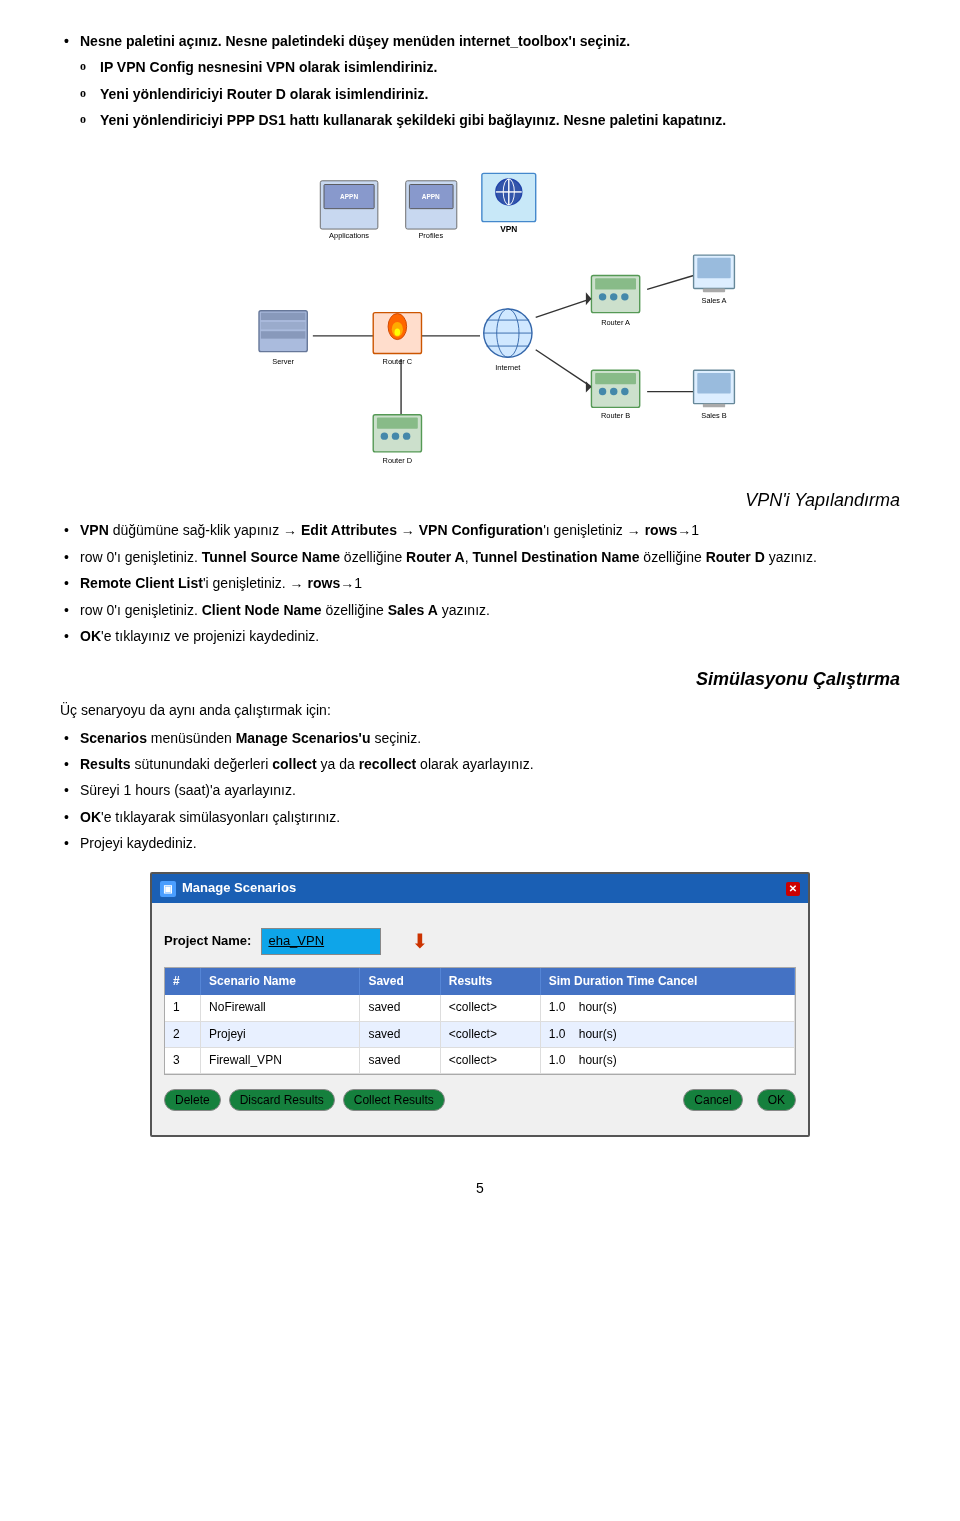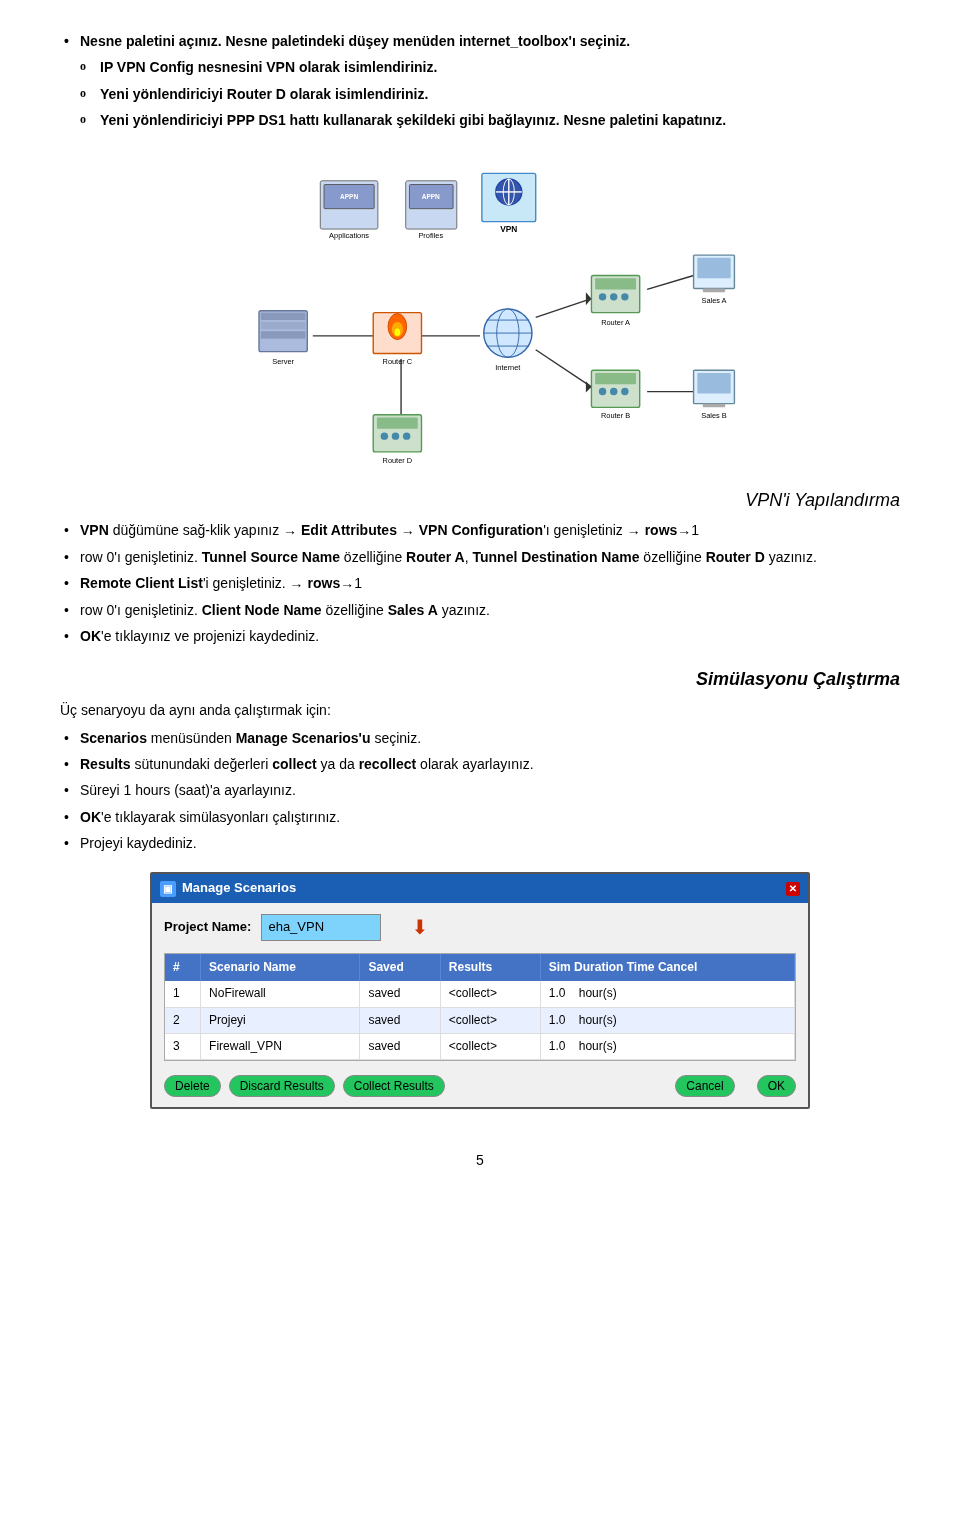--- a/index.html
+++ b/index.html
@@ -102,38 +102,39 @@
       border-radius: 2px;
       cursor: pointer;
       display: flex;
       align-items: center;
       justify-content: center;
       font-size: 10px;
       color: #fff;
     }
     .screenshot-body {
       background: #f0f0f0;
-      padding: 8px 12px;
+      padding: 22px 12px;
     }
     .proj-name-row {
       display: flex;
       align-items: center;
       gap: 10px;
       margin-bottom: 10px;
     }
     .proj-label {
       font-size: 13px;
       font-weight: bold;
     }
     .proj-input {
       border: 1px solid #888;
-      background: #7dd3fc;
+      background: #0ea5e9;
       padding: 2px 6px;
       font-size: 13px;
       width: 120px;
+      text-decoration: underline;
     }
     .download-arrow {
       margin-left: 20px;
       color: #cc3300;
       font-size: 20px;
     }
     .table-wrapper {
       background: #fff;
       border: 1px solid #aaa;
       margin-bottom: 8px;
@@ -163,30 +164,30 @@
       background: #fff;
     }
     .btn-row {
       display: flex;
       gap: 8px;
       align-items: center;
       padding: 6px 0 2px 0;
     }
     .btn-ss {
       border: 1px solid #888;
-      background: #22c55e;
+      background: #15803d;
       padding: 3px 10px;
       font-size: 12px;
       cursor: pointer;
       border-radius: 11px;
     }
     .btn-right {
       margin-left: auto;
       display: flex;
-      gap: 22px;
+      gap: 14px;
       justify-content: space-between;
     }
 
     .page-num {
       text-align: center;
       margin-top: 40px;
       font-size: 14px;
     }
 
     p {

